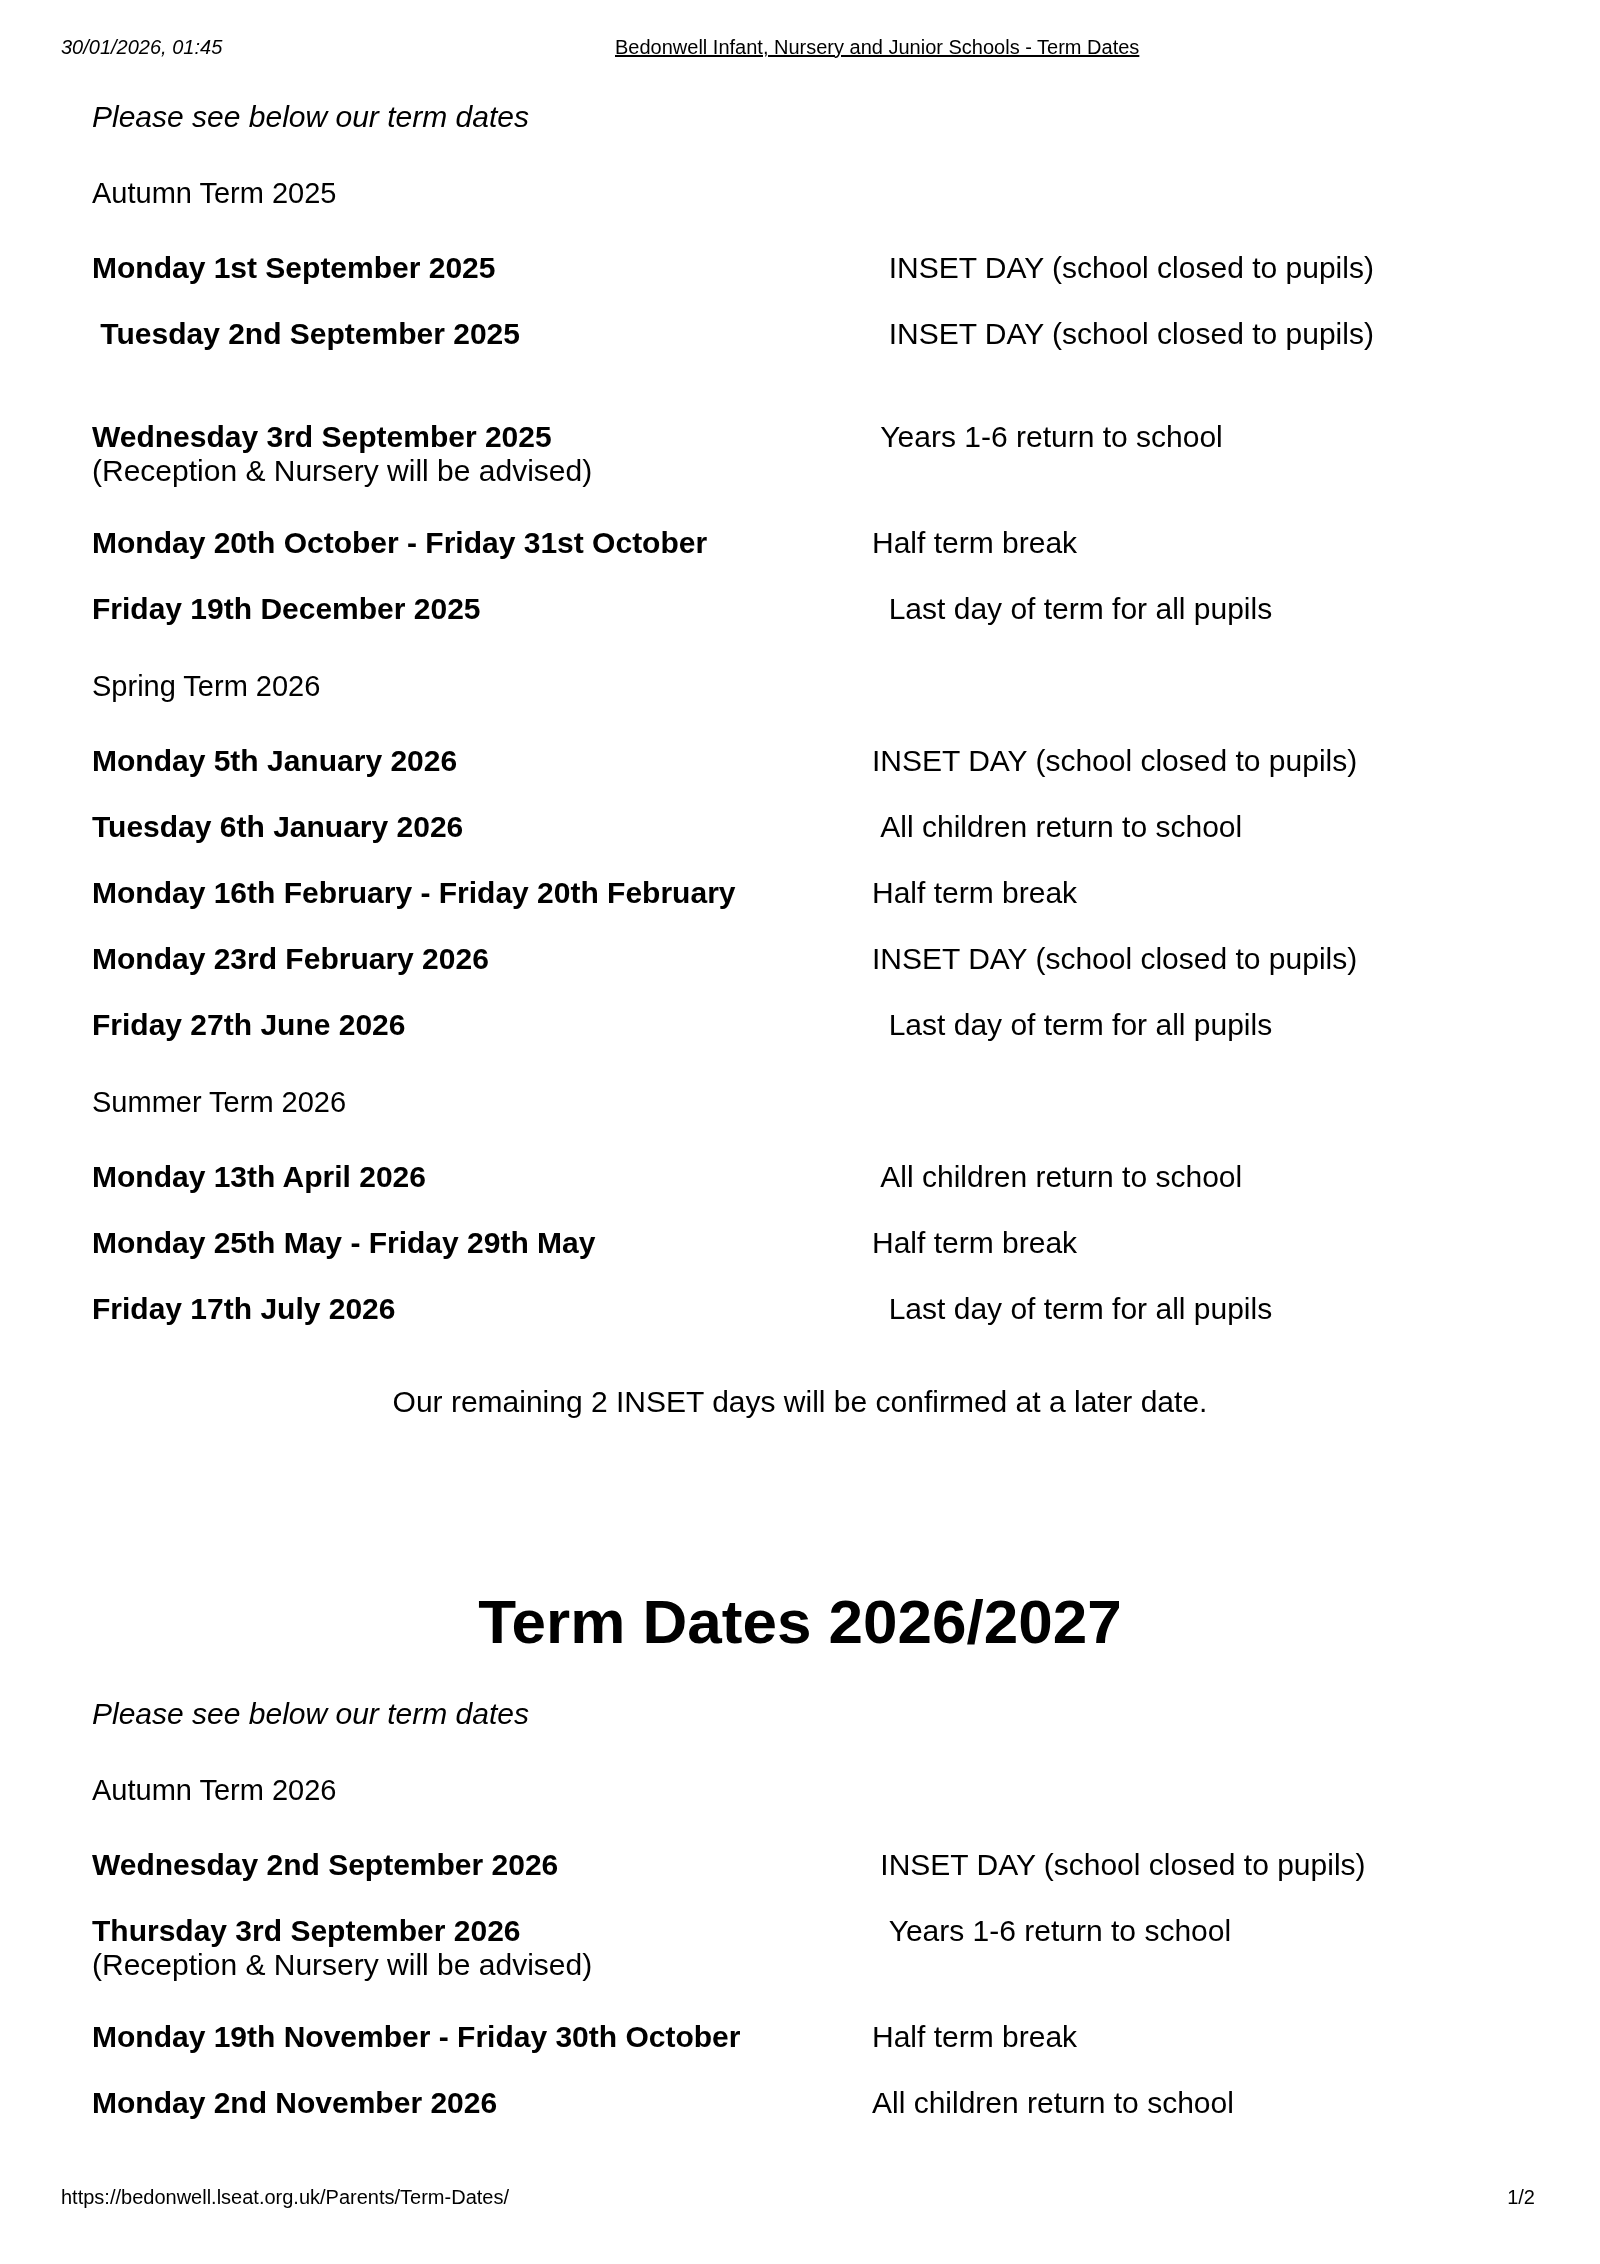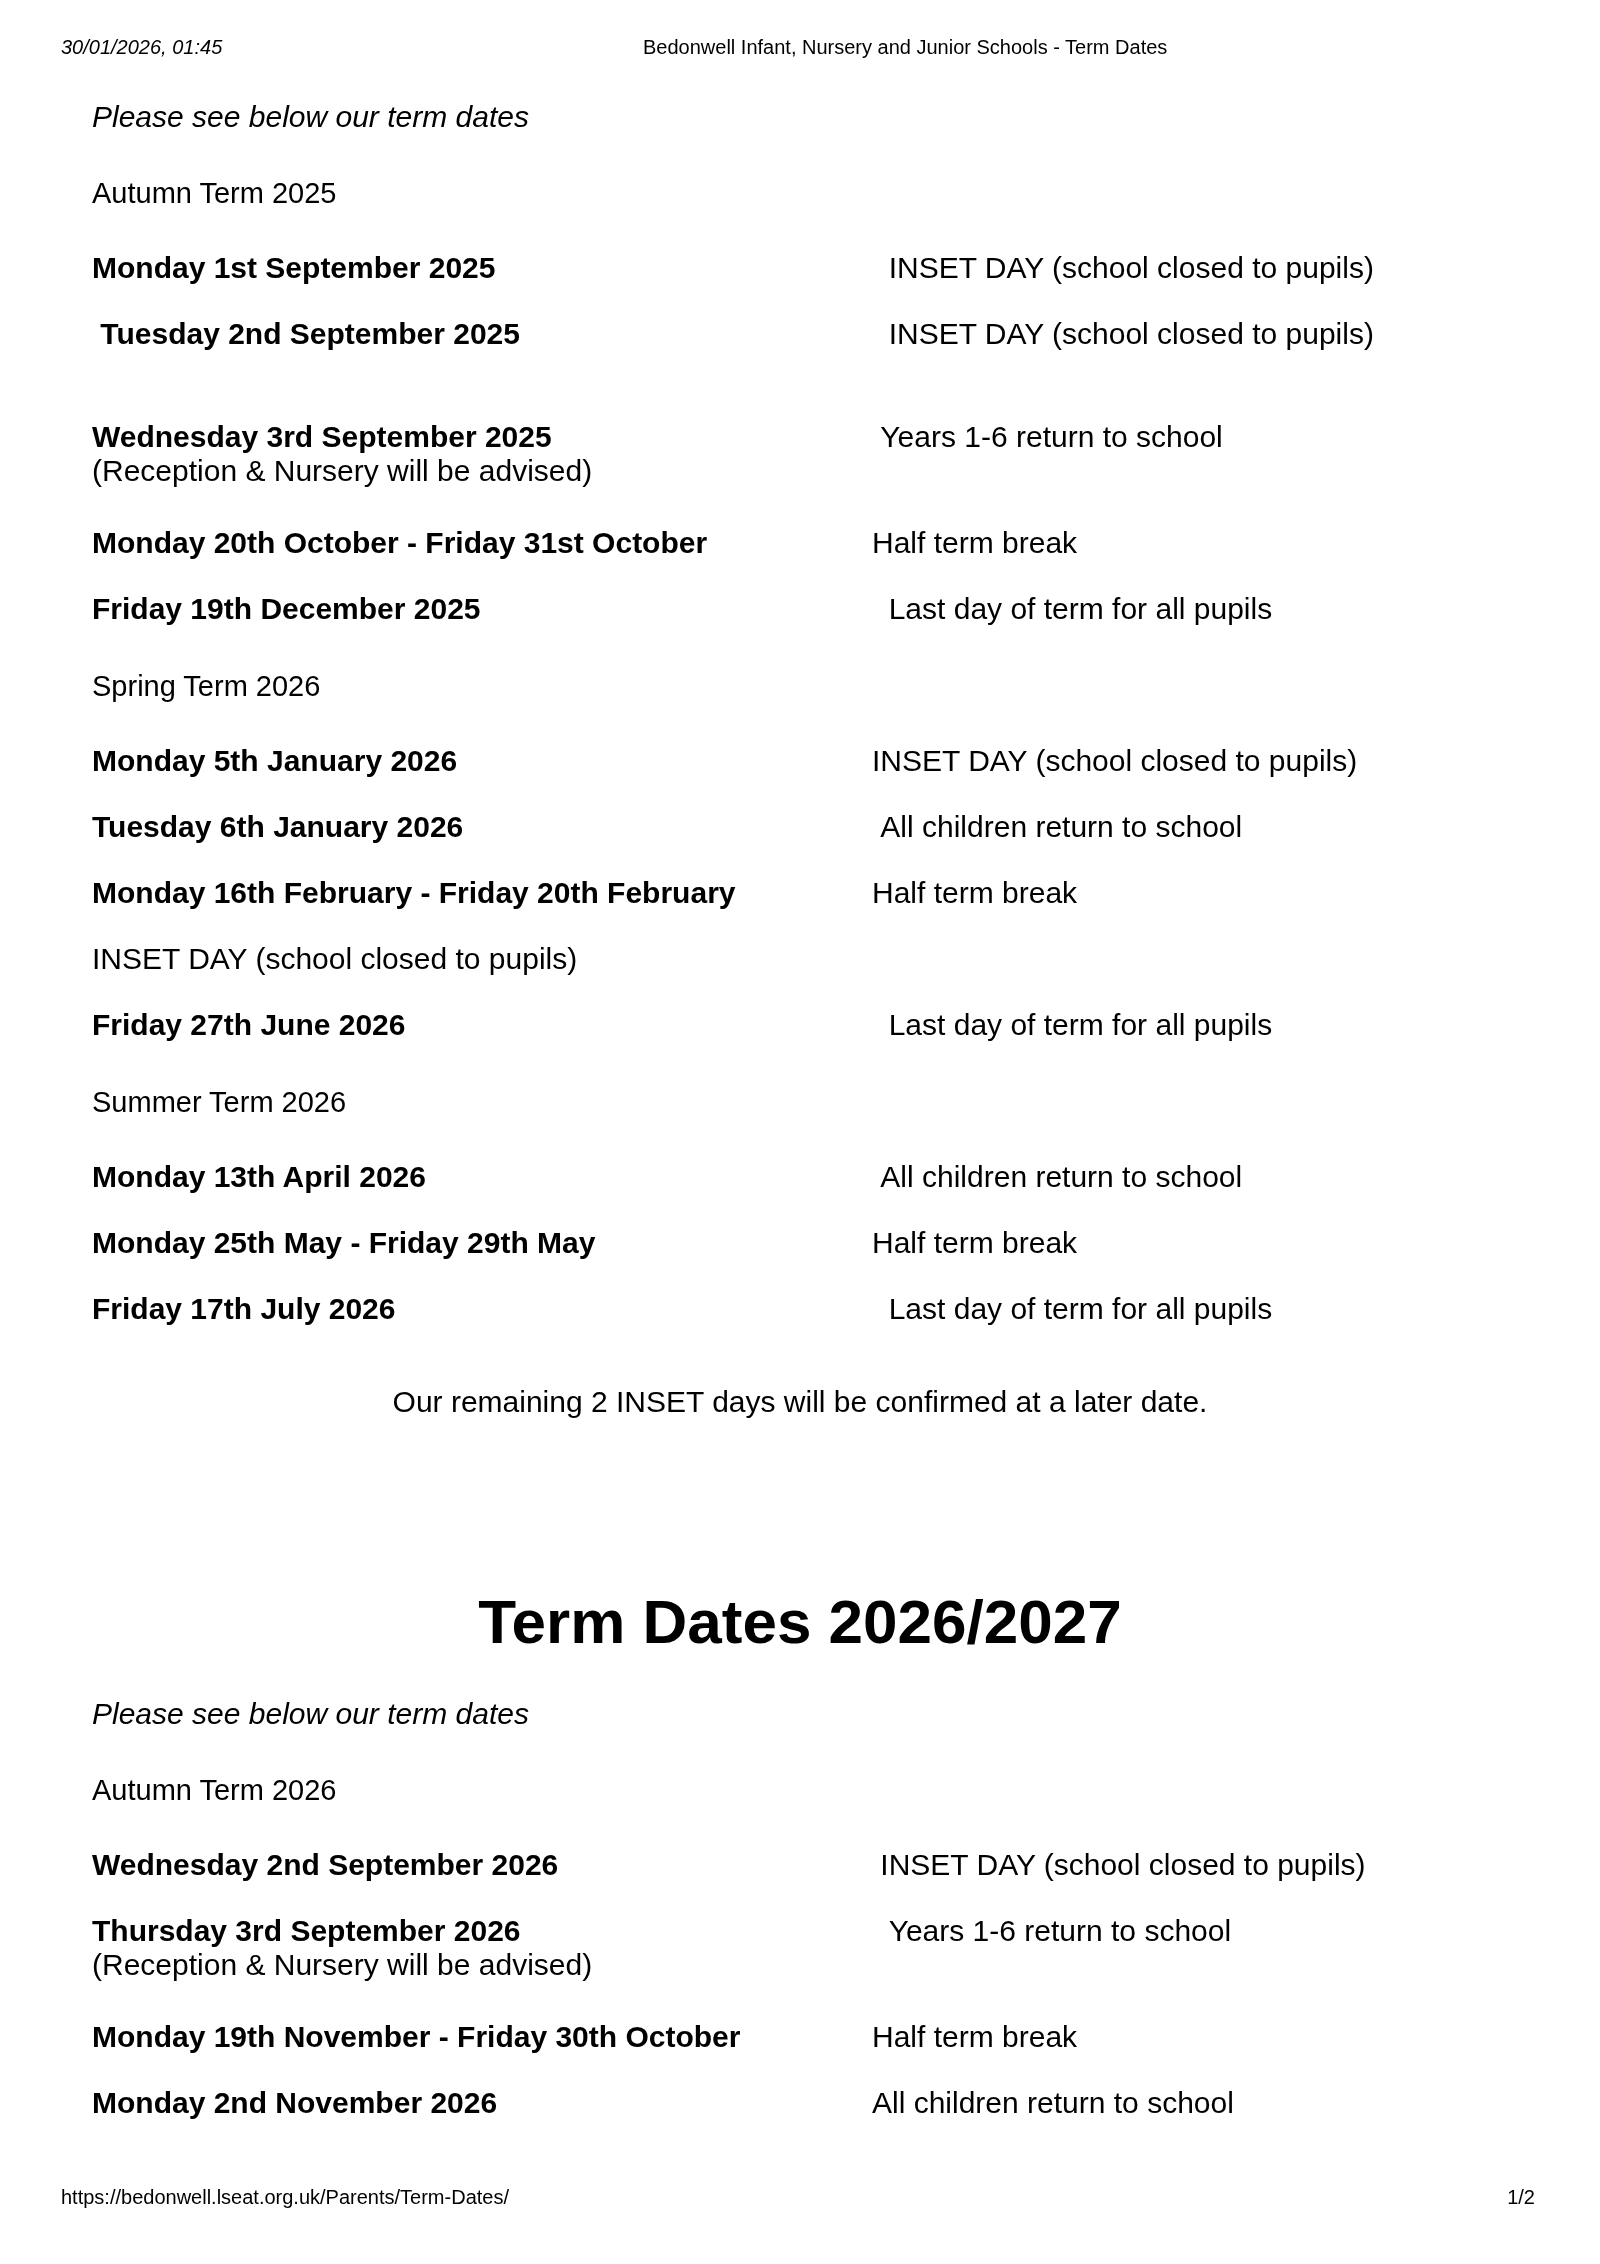--- a/index.html
+++ b/index.html
@@ -15,21 +15,21 @@
 
   
   .print-header, .print-footer {
     position: absolute;
     left: 0; right: 0;
     font-size: 20px;
     color: #000;
   }
   .print-header { top: 36px; height: 26px; }
   .ph-date  { position: absolute; left: 61px;  white-space: pre; font-style: italic; }
-  .ph-title { position: absolute; left: 643px; white-space: pre; }
+  .ph-title { position: absolute; left: 615px; white-space: pre; text-decoration: underline; }
   .print-footer { top: 2186px; height: 26px; text-align: right; }
   .pf-url  { position: absolute; left: 61px;  white-space: pre; }
   .pf-page { position: absolute; right: 65px; white-space: pre; }
 
   
   .content {
     position: absolute;
     top: 0;
     left: 92px;
     width: 1416px;
@@ -128,20 +128,21 @@
           </div>
           <div class="row">
             <div class="cell date"><span class="date-main">Tuesday 6th January 2026</span></div>
             <div class="cell desc"> All children return to school</div>
           </div>
           <div class="row">
             <div class="cell date"><span class="date-main">Monday 16th February - Friday 20th February</span></div>
             <div class="cell desc">Half term break</div>
           </div>
           <div class="row">
+            <div class="cell date"><span class="date-main">Monday 23rd February 2026</span></div>
             <div class="cell desc">INSET DAY (school closed to pupils)</div>
           </div>
           <div class="row">
             <div class="cell date"><span class="date-main">Friday 27th June 2026</span></div>
             <div class="cell desc">  Last day of term for all pupils</div>
           </div>
         </section>
         <section class="term-section">
           <h2 class="section-heading">Summer Term 2026</h2>
           <div class="row">

